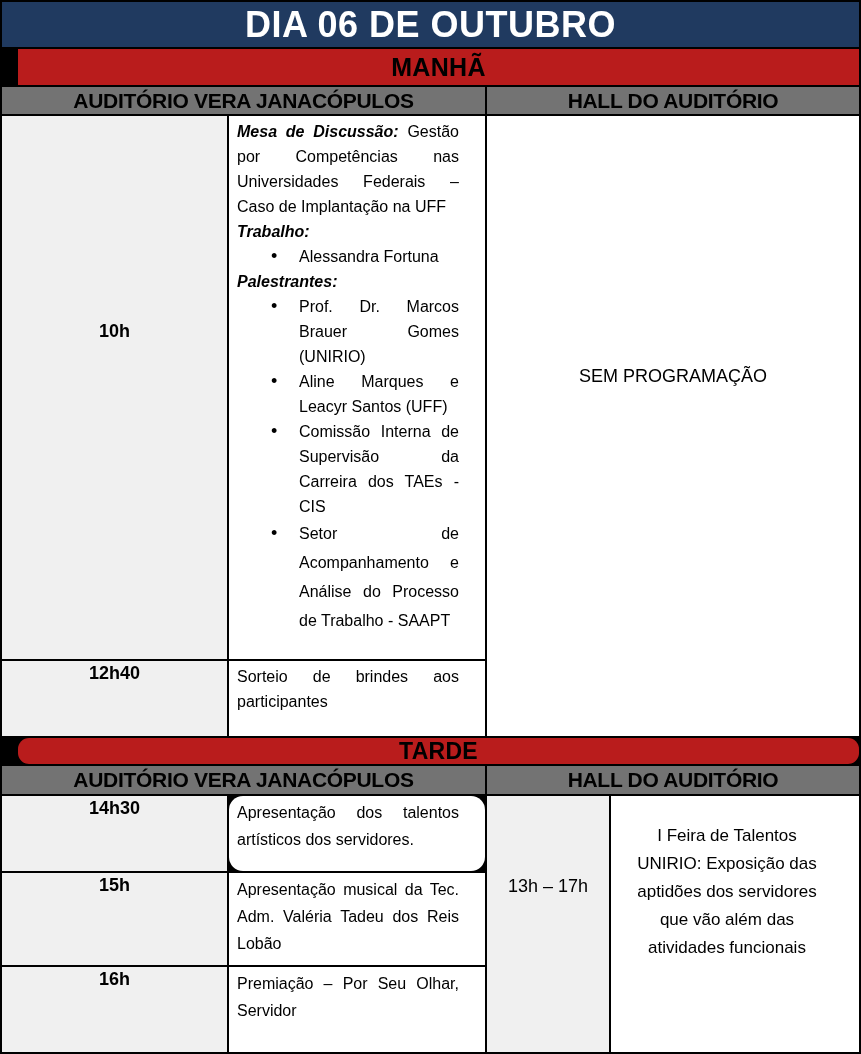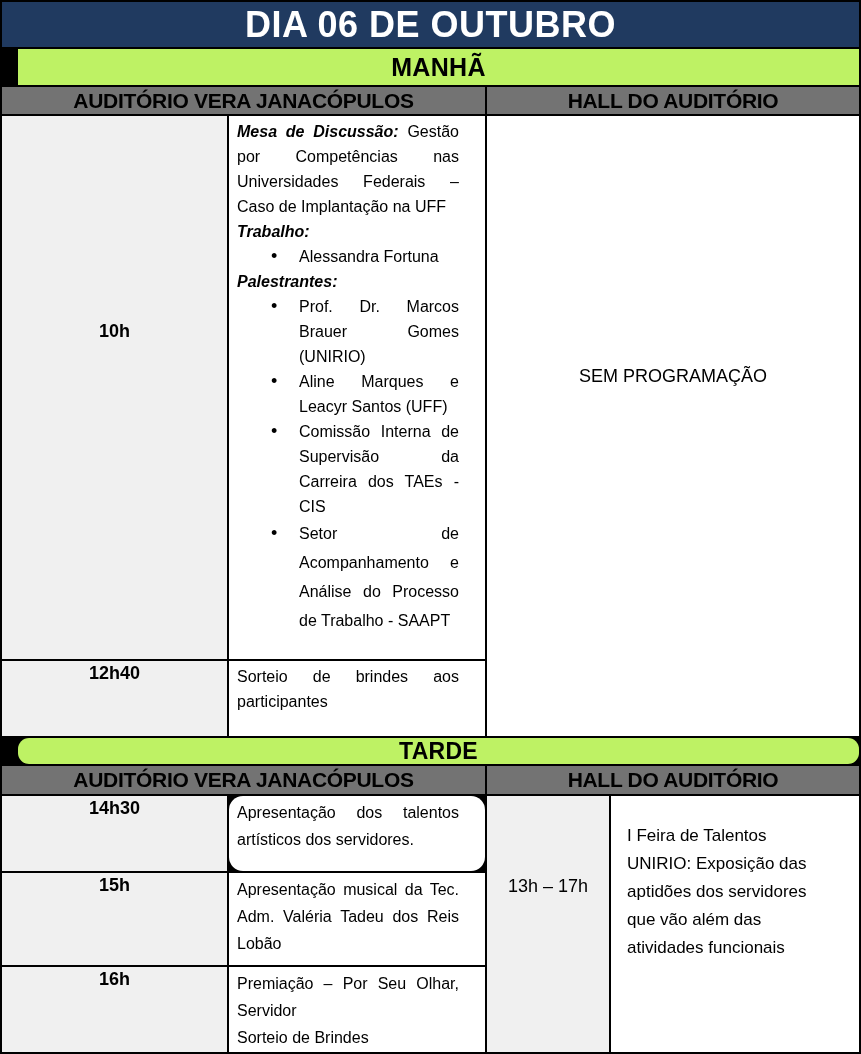--- a/index.html
+++ b/index.html
@@ -32,21 +32,21 @@
   }
   .cell { background:#fff; box-sizing:border-box; overflow:hidden; }
 
   
   .title-bar {
     grid-area:title; background:#203A60; color:#fff;
     display:flex; align-items:center; justify-content:center;
     font-weight:bold; font-size:36px; letter-spacing:0.5px;
   }
   .section-bar {
-    background:#bef264; color:#000;
+    background:#b91c1c; color:#000;
     display:flex; align-items:center; justify-content:center;
     font-weight:bold; font-size:25px; letter-spacing:0.3px;margin-left:16px;
   }
   .manha-bar { grid-area:manha; }
   .tarde-bar { grid-area:tarde; font-size:23px;border-radius:11px; }
   .col-header {
     background:#737373; color:#000;
     display:flex; align-items:center; justify-content:center;
     font-weight:bold; font-size:21px; letter-spacing:-0.3px;
   }
@@ -81,21 +81,21 @@
   .c15 { grid-area:c15; line-height:27px; }
   .c16 { grid-area:c16; line-height:27px; }
   .hallm {
     grid-area:hallm; background:#fff;
     text-align:center; font-size:18px;
     padding-top:250px;
   }
   .hcont {
     grid-area:hcont; background:#fff;
     font-size:17px; line-height:28px;
-    padding:26px 32px 3px 16px; text-align:left;
+    padding:26px 32px 3px 16px; text-align:center;
   }
 
   .content-cell p { margin:0; }
   .bi { font-weight:bold; font-style:italic; }
 
   ul.bullets {
     margin:0; padding:0 0 0 34px; list-style:none;
   }
   ul.bullets li {
     position:relative; padding-left:28px; text-align:justify;
@@ -156,20 +156,19 @@
     </div>
 
     <div class="cell time-cell t15">15h</div>
     <div class="cell content-cell c15">
       <p>Apresentação musical da Tec. Adm. Valéria Tadeu dos Reis Lobão</p>
     </div>
 
     <div class="cell time-cell t16">16h</div>
     <div class="cell content-cell c16">
       <p>Premiação – Por Seu Olhar, Servidor</p>
-      <p>Sorteio de Brindes</p>
     </div>
 
     <div class="cell htime">13h – 17h</div>
     <div class="cell hcont">I Feira de Talentos UNIRIO: Exposição das aptidões dos servidores que vão além das atividades funcionais</div>
 
   </div>
 </div>
 
 </body></html>

